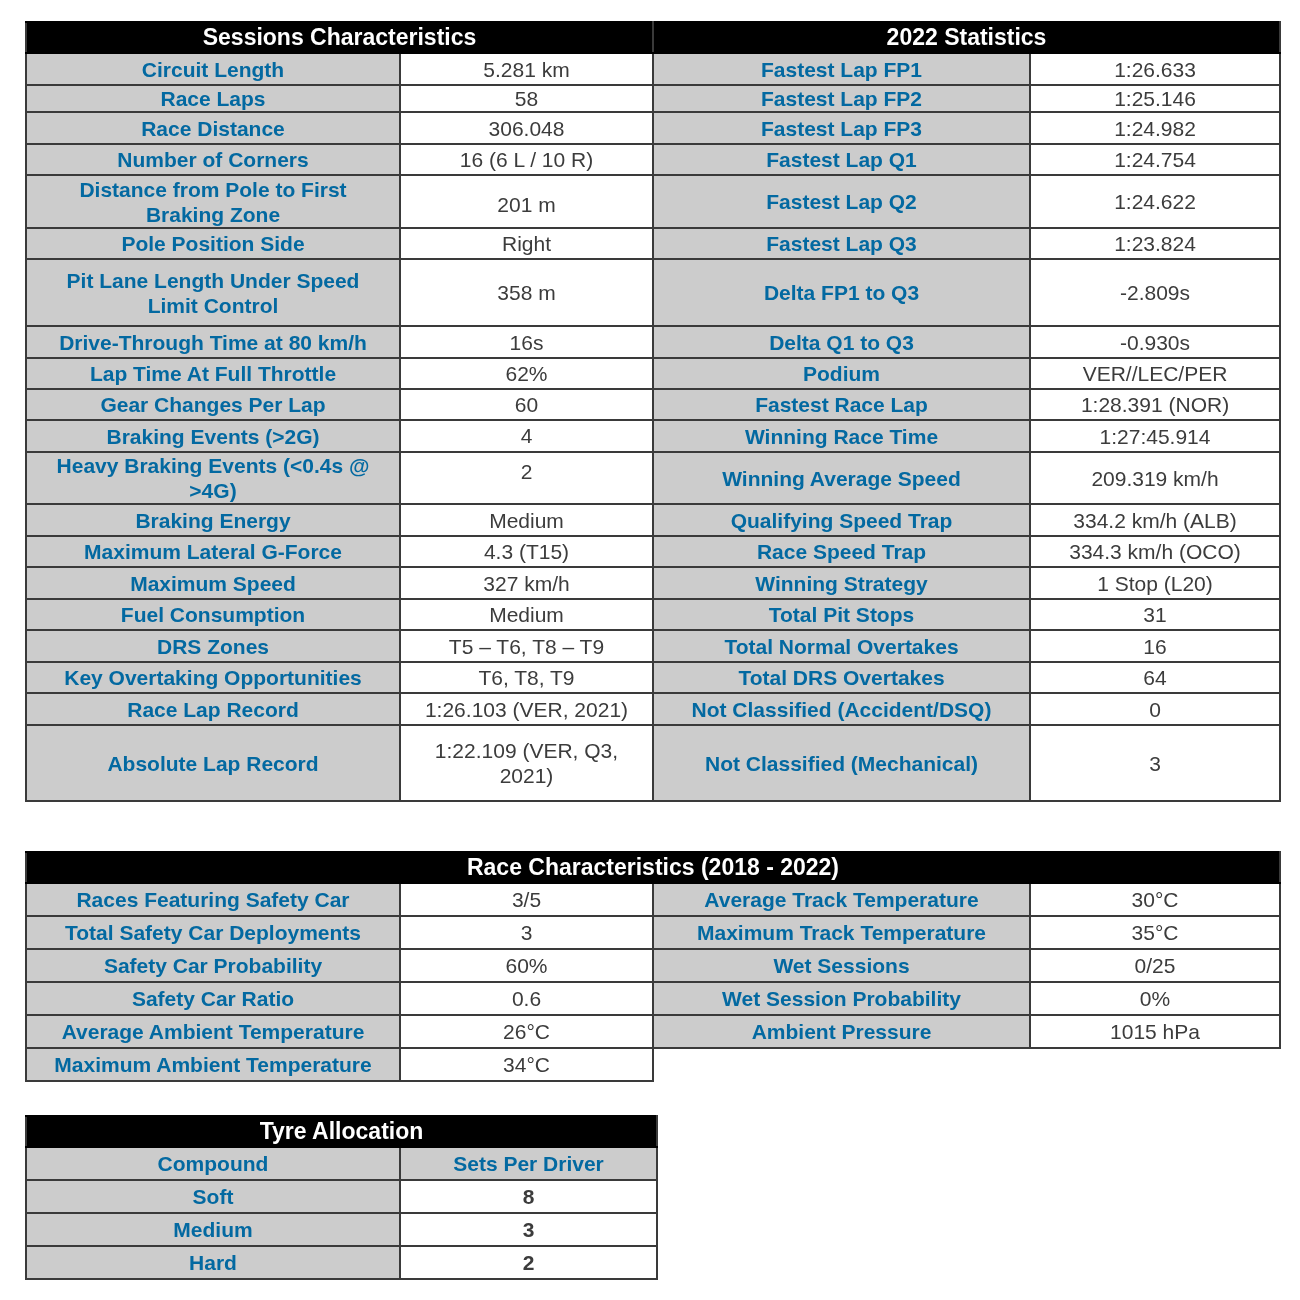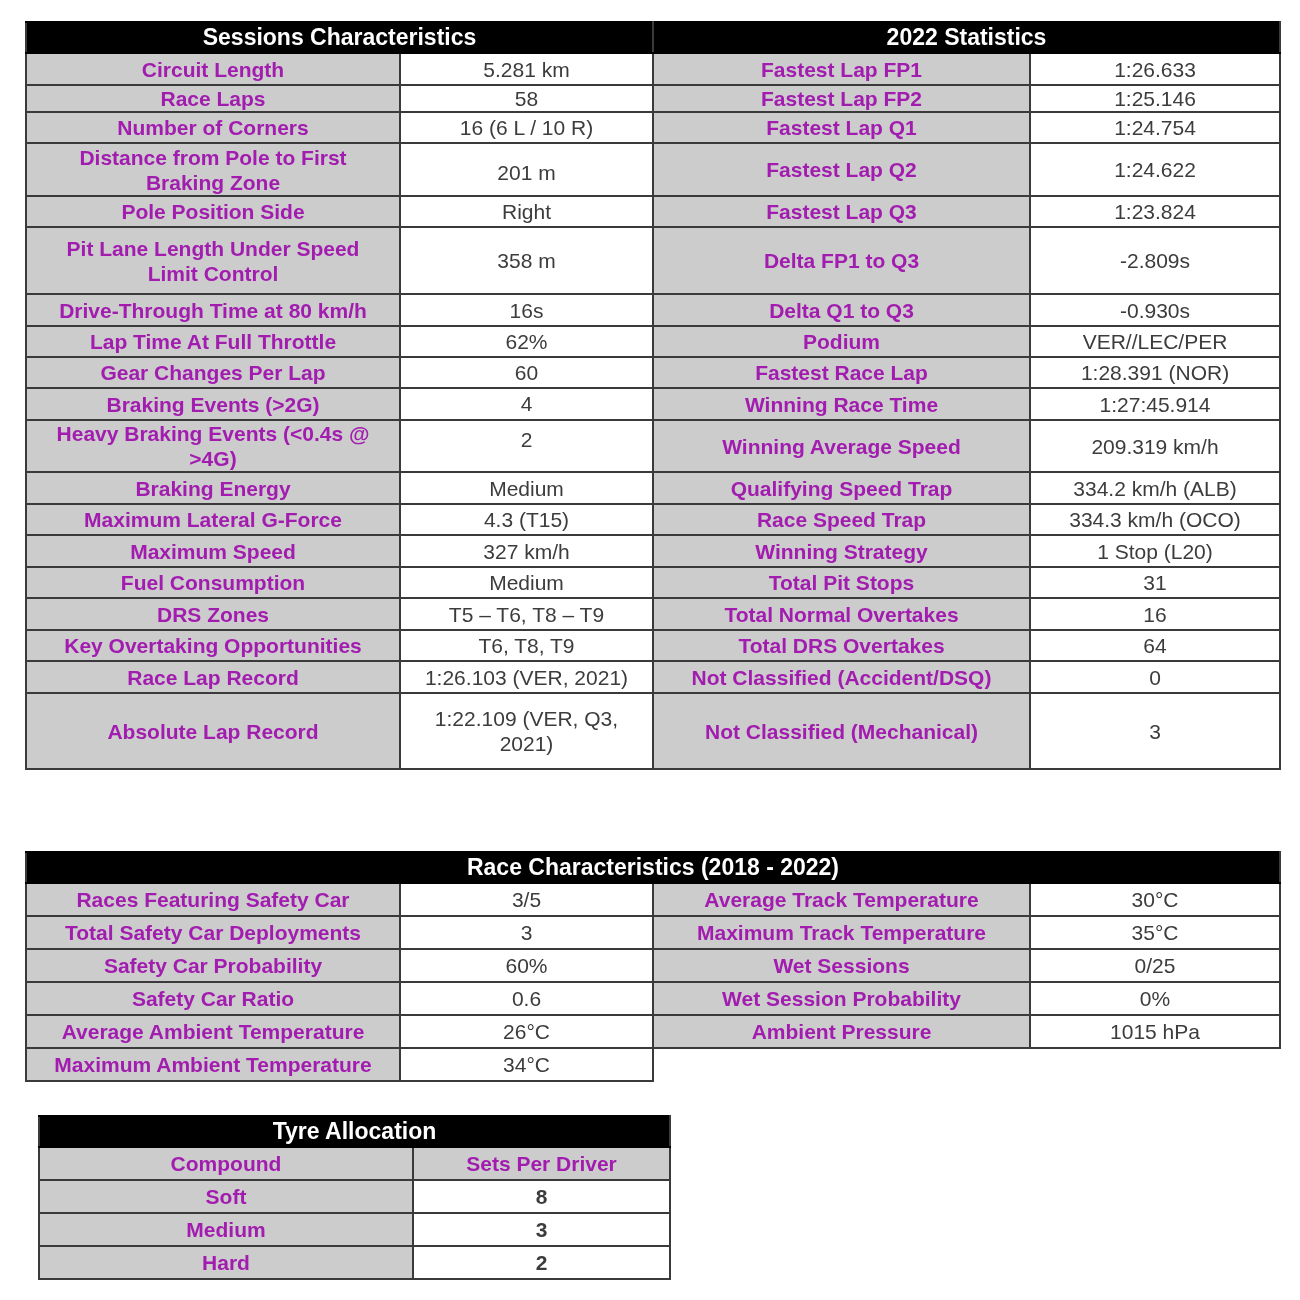--- a/index.html
+++ b/index.html
@@ -3,28 +3,28 @@
 <meta charset="utf-8">
 <style>
   html, body { margin:0; padding:0; background:#ffffff; }
   body { width:1300px; height:1300px; position:relative; overflow:hidden;
          font-family:"Liberation Sans", "DejaVu Sans", sans-serif; }
   table { border-collapse:collapse; position:absolute; table-layout:fixed; }
   td, th { border:2px solid #3a3a3a; text-align:center; vertical-align:middle;
            padding:0 6px; font-size:21px; line-height:25px; }
   th.hdr { background:#000000; color:#ffffff; font-weight:bold; font-size:23px;
            border-color:#000; border-left-color:#3a3a3a; border-right-color:#3a3a3a; }
-  td.lbl { background:#cccccc; color:#a21caf; font-weight:bold; }
+  td.lbl { background:#cccccc; color:#0369a1; font-weight:bold; }
   td.val { background:#ffffff; color:#3c3c3c; font-weight:normal; }
   td.valb { background:#ffffff; color:#3c3c3c; font-weight:bold; }
   td.empty { border:none; background:transparent; }
 
   #t1 { left:25px; top:21px; width:1254px; }
   #t2 { left:25px; top:851px; width:1254px; }
-  #t3 { left:38px; top:1115px; width:631px; }
+  #t3 { left:25px; top:1115px; width:631px; }
 </style>
 </head>
 <body>
 
 <table id="t1">
   <colgroup>
     <col style="width:374px">
       <col style="width:253px">
       <col style="width:377px">
       <col style="width:250px">
@@ -39,20 +39,26 @@
     <td class="val">5.281 km</td>
     <td class="lbl">Fastest Lap FP1</td>
     <td class="val">1:26.633</td>
   </tr>
   <tr style="height:25px">
     <td class="lbl">Race Laps</td>
     <td class="val">58</td>
     <td class="lbl">Fastest Lap FP2</td>
     <td class="val">1:25.146</td>
   </tr>
+  <tr style="height:32px">
+    <td class="lbl">Race Distance</td>
+    <td class="val">306.048</td>
+    <td class="lbl">Fastest Lap FP3</td>
+    <td class="val">1:24.982</td>
+  </tr>
   <tr style="height:31px">
     <td class="lbl">Number of Corners</td>
     <td class="val">16 (6 L / 10 R)</td>
     <td class="lbl">Fastest Lap Q1</td>
     <td class="val">1:24.754</td>
   </tr>
   <tr style="height:53px">
     <td class="lbl" style="padding:0 40px">Distance from Pole to First Braking Zone</td>
     <td class="val" style="vertical-align:top;padding-top:16px">201 m</td>
     <td class="lbl">Fastest Lap Q2</td>

